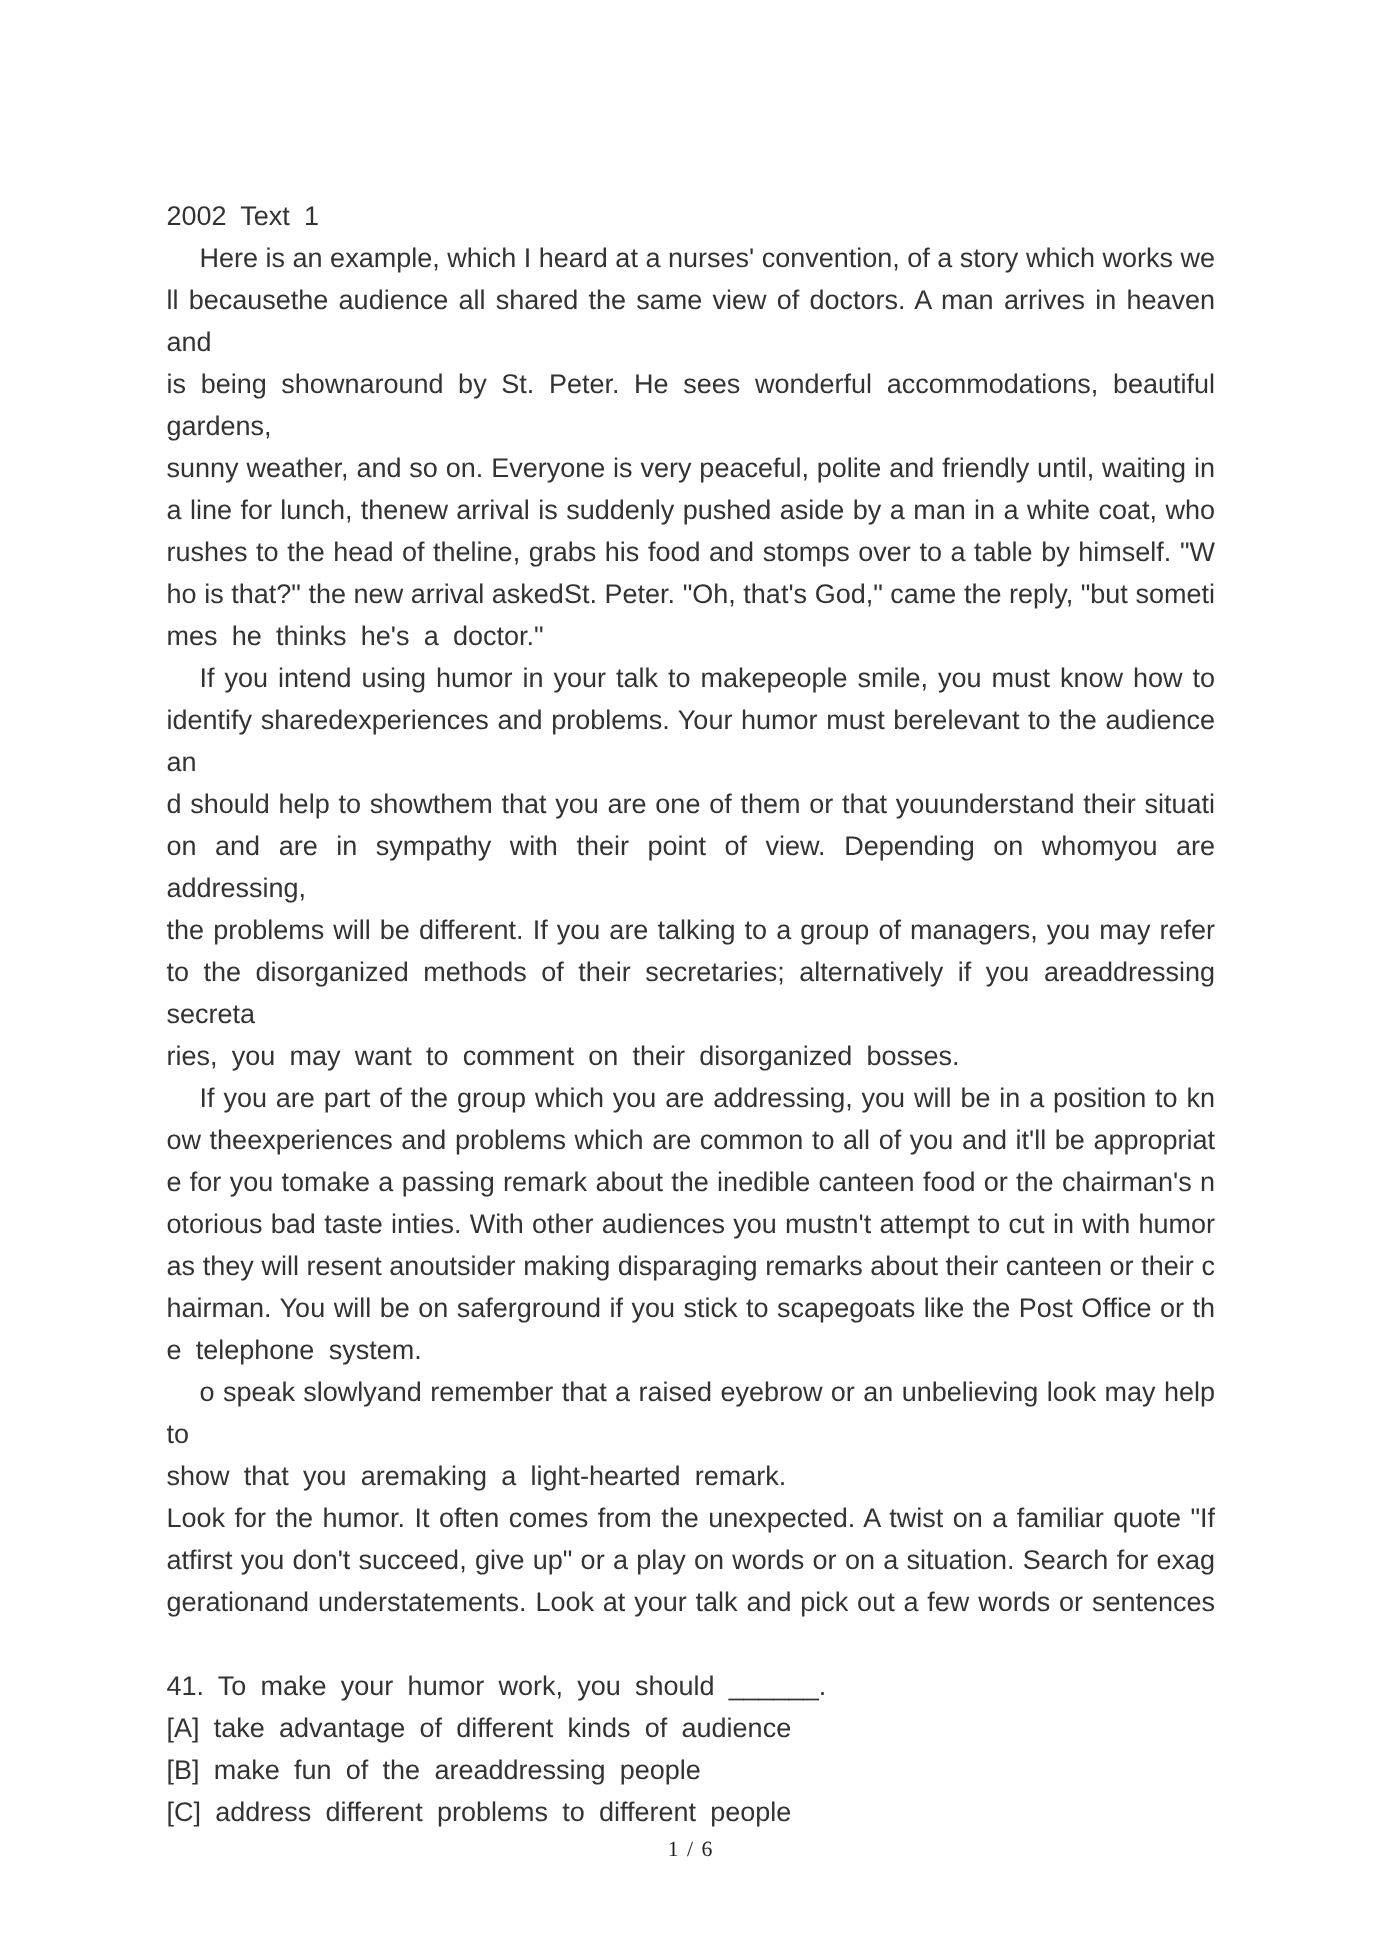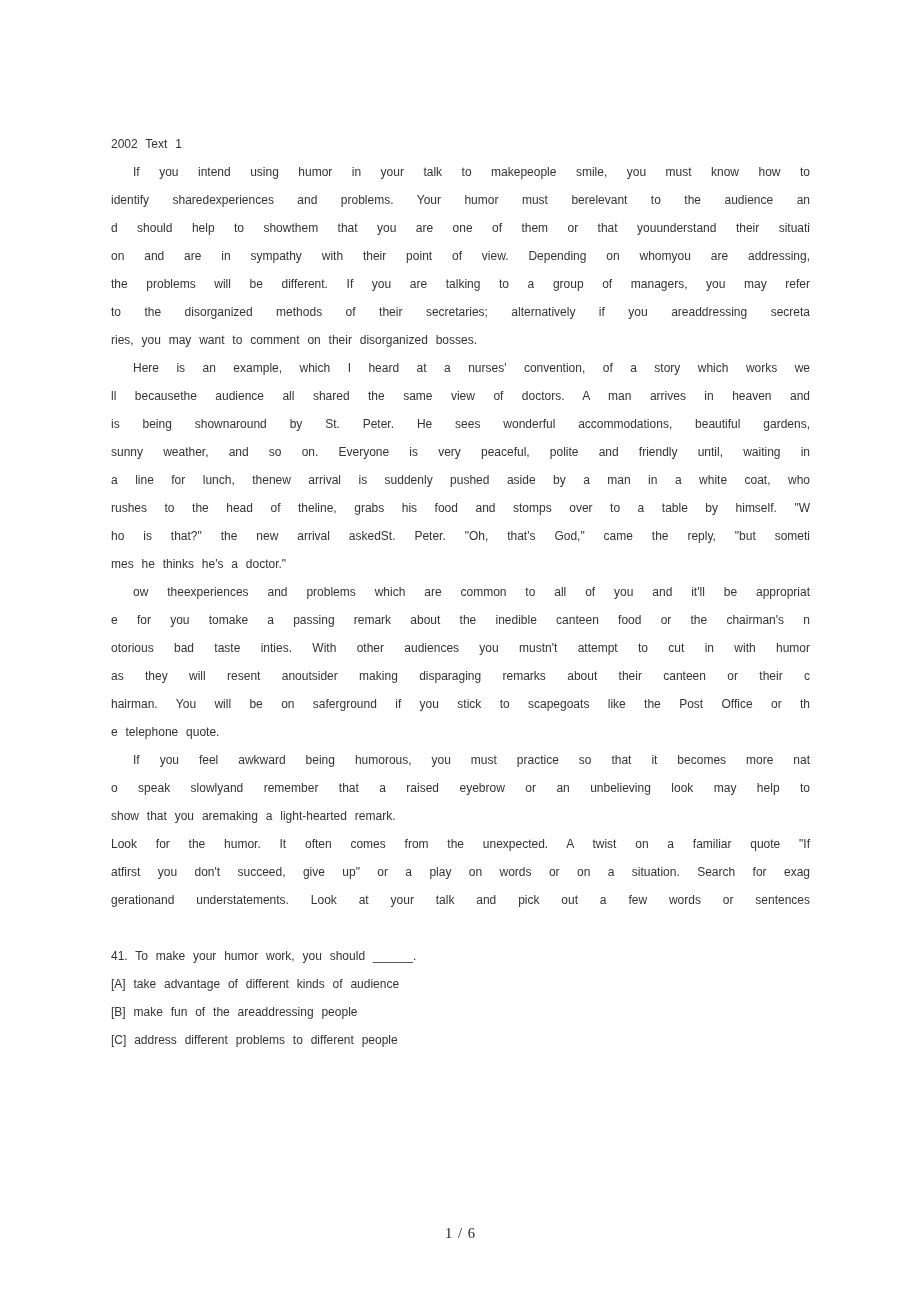--- a/index.html
+++ b/index.html
@@ -11,21 +11,21 @@
     background: #ffffff;
     font-family: "Liberation Sans", sans-serif;
     color: #333333;
     overflow: hidden;
   }
   .content {
     position: absolute;
     left: 111px;
     top: 130px;
     width: 699px;
-    font-size: 12px;
+    font-size: 18px;
     line-height: 28px;
   }
   .doc-title {
     text-align: left;
     word-spacing: 4.5px;
   }
   .line {
     text-align: justify;
     -moz-text-align-last: justify;
     text-align-last: justify;
@@ -56,48 +56,48 @@
 </style>
 </head>
 <body>
 
 <div class="page">
   <div class="content">
     <div class="doc-title">2002  Text  1</div>
 
     <div>
         <div class="para indent">
-          <div class="line">If you intend using humor in your talk to makepeople smile, you must know how to</div>
-          <div class="line">identify sharedexperiences and problems. Your humor must berelevant to the audience an</div>
-          <div class="line">d should help to showthem that you are one of them or that youunderstand their situati</div>
-          <div class="line">on and are in sympathy with their point of view. Depending on whomyou are addressing,</div>
-          <div class="line">the problems will be different. If you are talking to a group of managers, you may refer</div>
-          <div class="line">to the disorganized methods of their secretaries; alternatively if you areaddressing secreta</div>
-          <div class="line last">ries, you may want to comment on their disorganized bosses.</div>
-        </div>
-        <div class="para indent">
           <div class="line">Here is an example, which I heard at a nurses' convention, of a story which works we</div>
           <div class="line">ll becausethe audience all shared the same view of doctors. A man arrives in heaven and</div>
           <div class="line">is being shownaround by St. Peter. He sees wonderful accommodations, beautiful gardens,</div>
           <div class="line">sunny weather, and so on. Everyone is very peaceful, polite and friendly until, waiting in</div>
           <div class="line">a line for lunch, thenew arrival is suddenly pushed aside by a man in a white coat, who</div>
           <div class="line">rushes to the head of theline, grabs his food and stomps over to a table by himself. "W</div>
           <div class="line">ho is that?" the new arrival askedSt. Peter. "Oh, that's God," came the reply, "but someti</div>
           <div class="line last">mes he thinks he's a doctor."</div>
         </div>
         <div class="para indent">
+          <div class="line">If you intend using humor in your talk to makepeople smile, you must know how to</div>
+          <div class="line">identify sharedexperiences and problems. Your humor must berelevant to the audience an</div>
+          <div class="line">d should help to showthem that you are one of them or that youunderstand their situati</div>
+          <div class="line">on and are in sympathy with their point of view. Depending on whomyou are addressing,</div>
+          <div class="line">the problems will be different. If you are talking to a group of managers, you may refer</div>
+          <div class="line">to the disorganized methods of their secretaries; alternatively if you areaddressing secreta</div>
+          <div class="line last">ries, you may want to comment on their disorganized bosses.</div>
+        </div>
+        <div class="para indent">
+          <div class="line">If you are part of the group which you are addressing, you will be in a position to kn</div>
           <div class="line">ow theexperiences and problems which are common to all of you and it'll be appropriat</div>
           <div class="line">e for you tomake a passing remark about the inedible canteen food or the chairman's n</div>
           <div class="line">otorious bad taste inties. With other audiences you mustn't attempt to cut in with humor</div>
           <div class="line">as they will resent anoutsider making disparaging remarks about their canteen or their c</div>
           <div class="line">hairman. You will be on saferground if you stick to scapegoats like the Post Office or th</div>
-          <div class="line last">e telephone quote.</div>
+          <div class="line last">e telephone system.</div>
         </div>
         <div class="para indent">
-          <div class="line">If you feel awkward being humorous, you must practice so that it becomes more nat</div>
           <div class="line">o speak slowlyand remember that a raised eyebrow or an unbelieving look may help to</div>
           <div class="line last">show that you aremaking a light-hearted remark.</div>
         </div>
         <div class="para">
           <div class="line">Look for the humor. It often comes from the unexpected. A twist on a familiar quote "If</div>
           <div class="line">atfirst you don't succeed, give up" or a play on words or on a situation. Search for exag</div>
           <div class="line">gerationand understatements. Look at your talk and pick out a few words or sentences</div>
         </div>
       </div>
 

